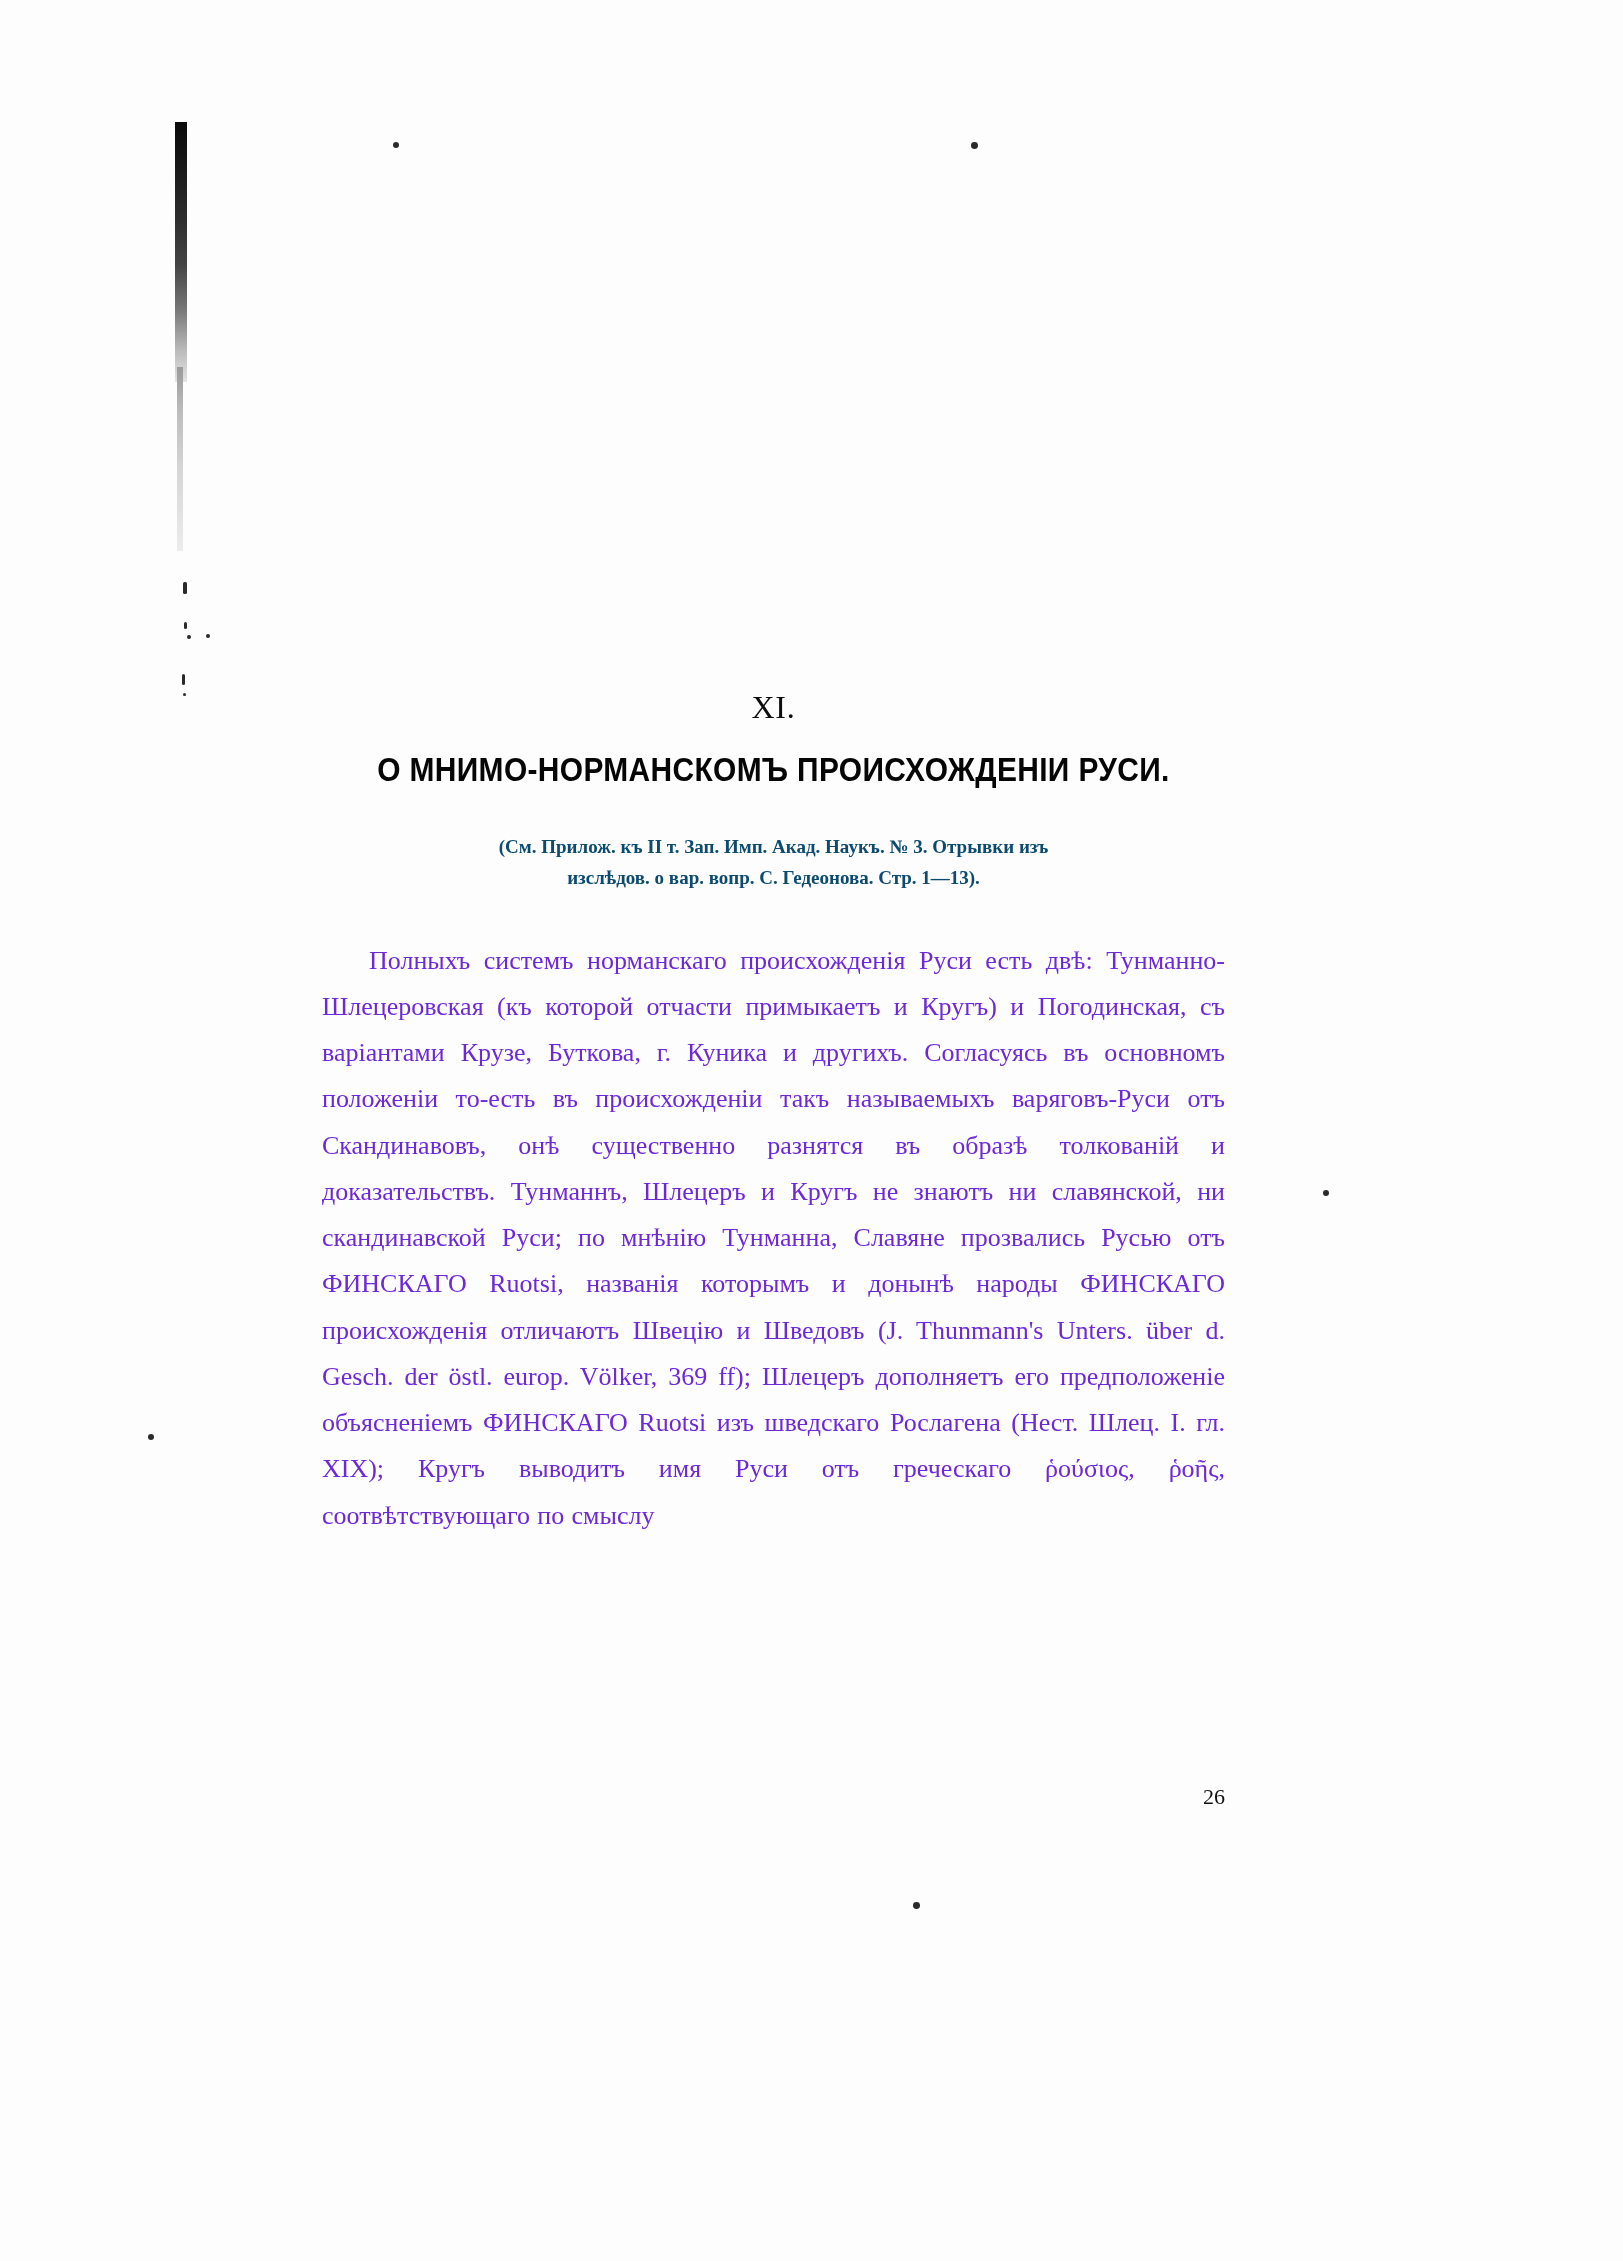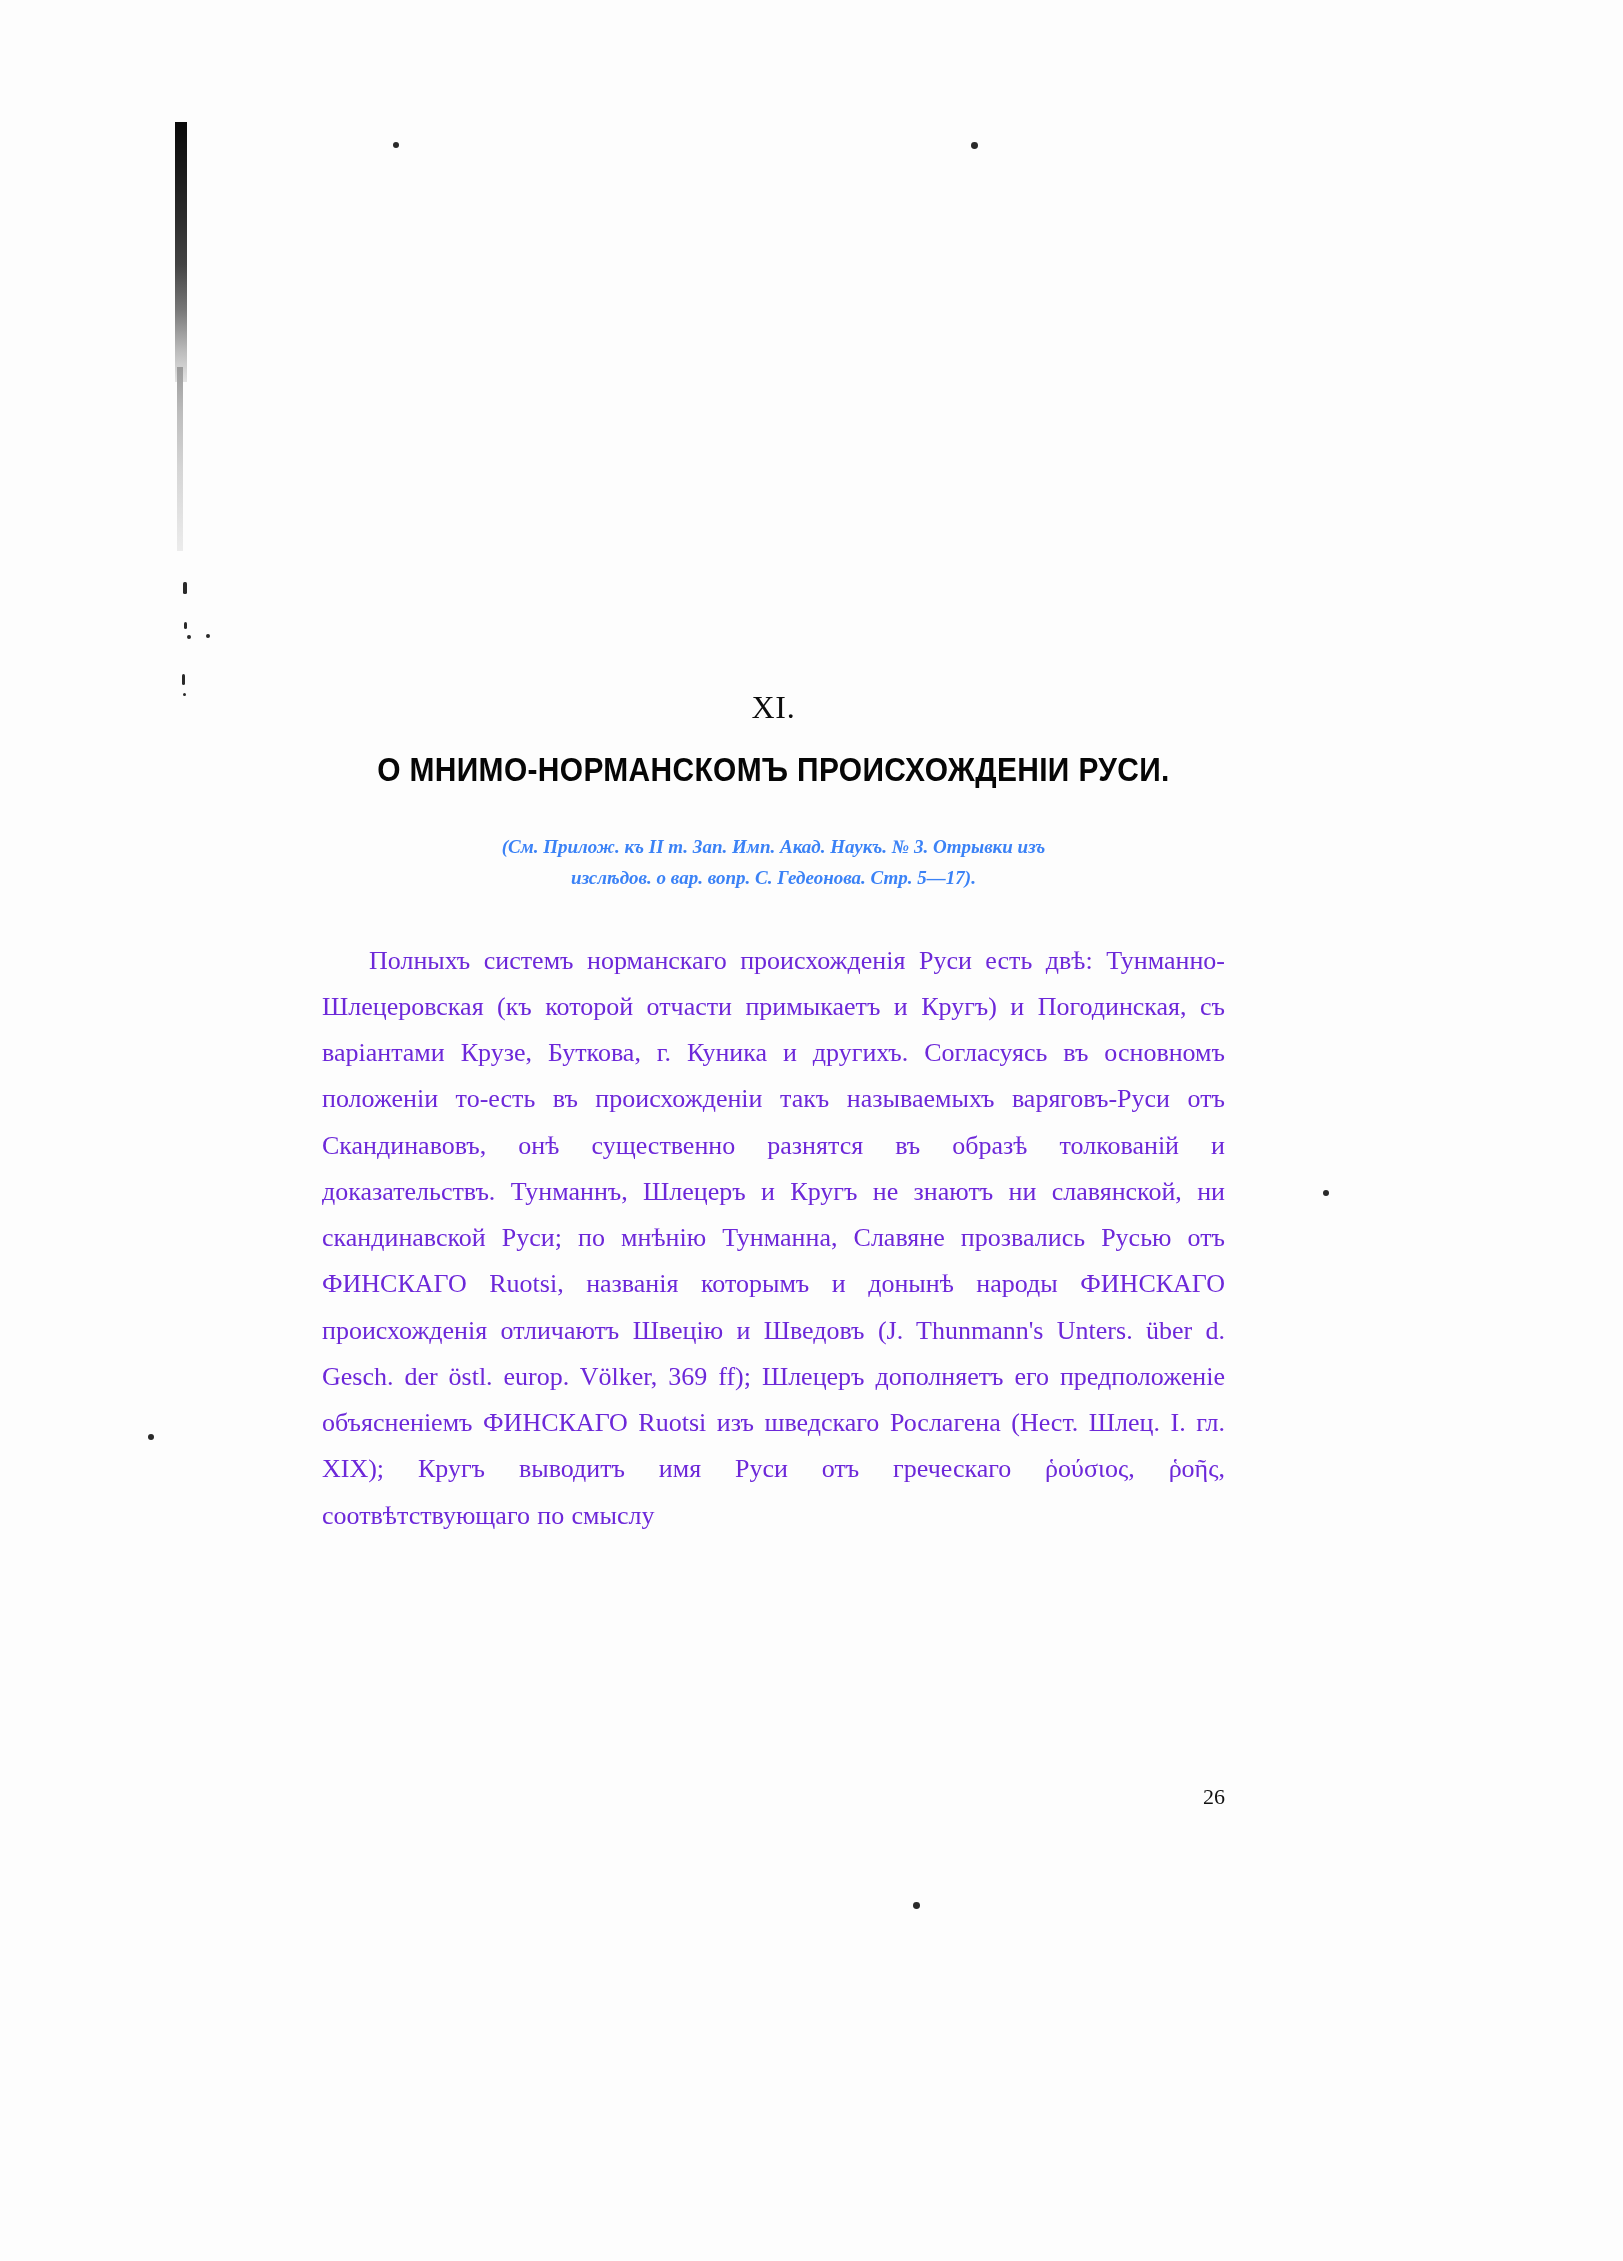--- a/index.html
+++ b/index.html
@@ -82,25 +82,24 @@
     letter-spacing: 0.4px;
     transform: scaleX(0.88);
     margin: 0 0 43px 0;
     color: #060606;
     white-space: nowrap;
   }
 
   .source-note {
     text-align: center;
     font-size: 19px;
-    font-style: italic;
     font-weight: bold;
     line-height: 1.62;
     margin: 0 0 44px 0;
-    color: #3b82f6;
+    color: #0c4a6e;
     padding: 0 13.8px;
   }
 
   .body-text {
     font-size: 26px;
     line-height: 1.78;
     text-align: justify;
     text-indent: 47px;
     margin: 0;
     color: #6d28d9;
@@ -137,21 +136,21 @@
   <div class="speck s11"></div>
 
   <div class="content">
 
     <div class="chapter-num">XI.</div>
 
     <h1 class="doc-title">О МНИМО-НОРМАНСКОМЪ ПРОИСХОЖДЕНІИ РУСИ.</h1>
 
     <div class="source-note">
       <span>(См. Прилож. къ II т. Зап. Имп. Акад. Наукъ. № 3. Отрывки изъ</span><br>
-      <span>изслѣдов. о вар. вопр. С. Гедеонова. Стр. 5—17).</span>
+      <span>изслѣдов. о вар. вопр. С. Гедеонова. Стр. 1—13).</span>
     </div>
 
     <p class="body-text">Полныхъ системъ норманскаго происхожденія Руси есть двѣ: Тунманно-Шлецеровская (къ которой отчасти примыкаетъ и Кругъ) и Погодинская, съ варіантами Крузе, Буткова, г. Куника и другихъ. Согласуясь въ основномъ положеніи то-есть въ происхожденіи такъ называемыхъ варяговъ-Руси отъ Скандинавовъ, онѣ существенно разнятся въ образѣ толкованій и доказательствъ. Тунманнъ, Шлецеръ и Кругъ не знаютъ ни славянской, ни скандинавской Руси; по мнѣнію Тунманна, Славяне прозвались Русью отъ ФИНСКАГО Ruotsi, названія которымъ и донынѣ народы ФИНСКАГО происхожденія отличаютъ Швецію и Шведовъ (J. Thunmann's Unters. über d. Gesch. der östl. europ. Völker, 369 ff); Шлецеръ дополняетъ его предположеніе объясненіемъ ФИНСКАГО Ruotsi изъ шведскаго Рослагена (Нест. Шлец. I. гл. XIX); Кругъ выводитъ имя Руси отъ греческаго ῥούσιος, ῥοῆς, соотвѣтствующаго по смыслу</p>
 
     <div class="page-number">26</div>
   </div>
 </div>
 
 
 </body></html>

